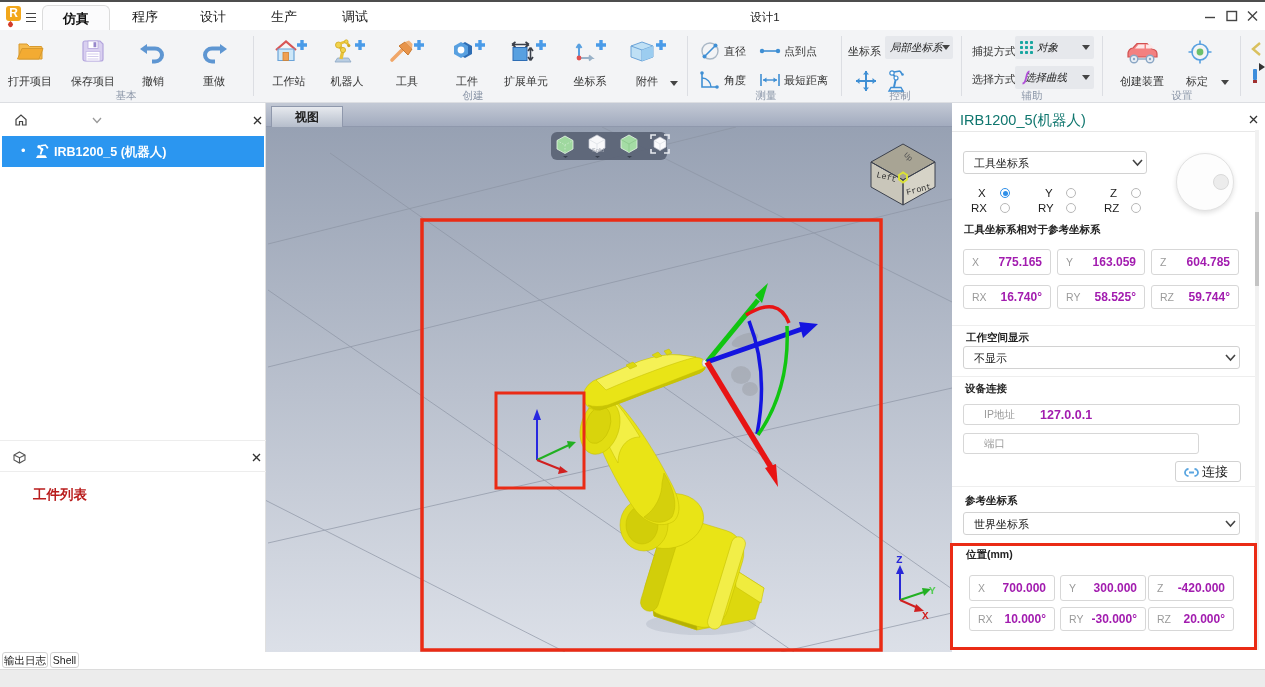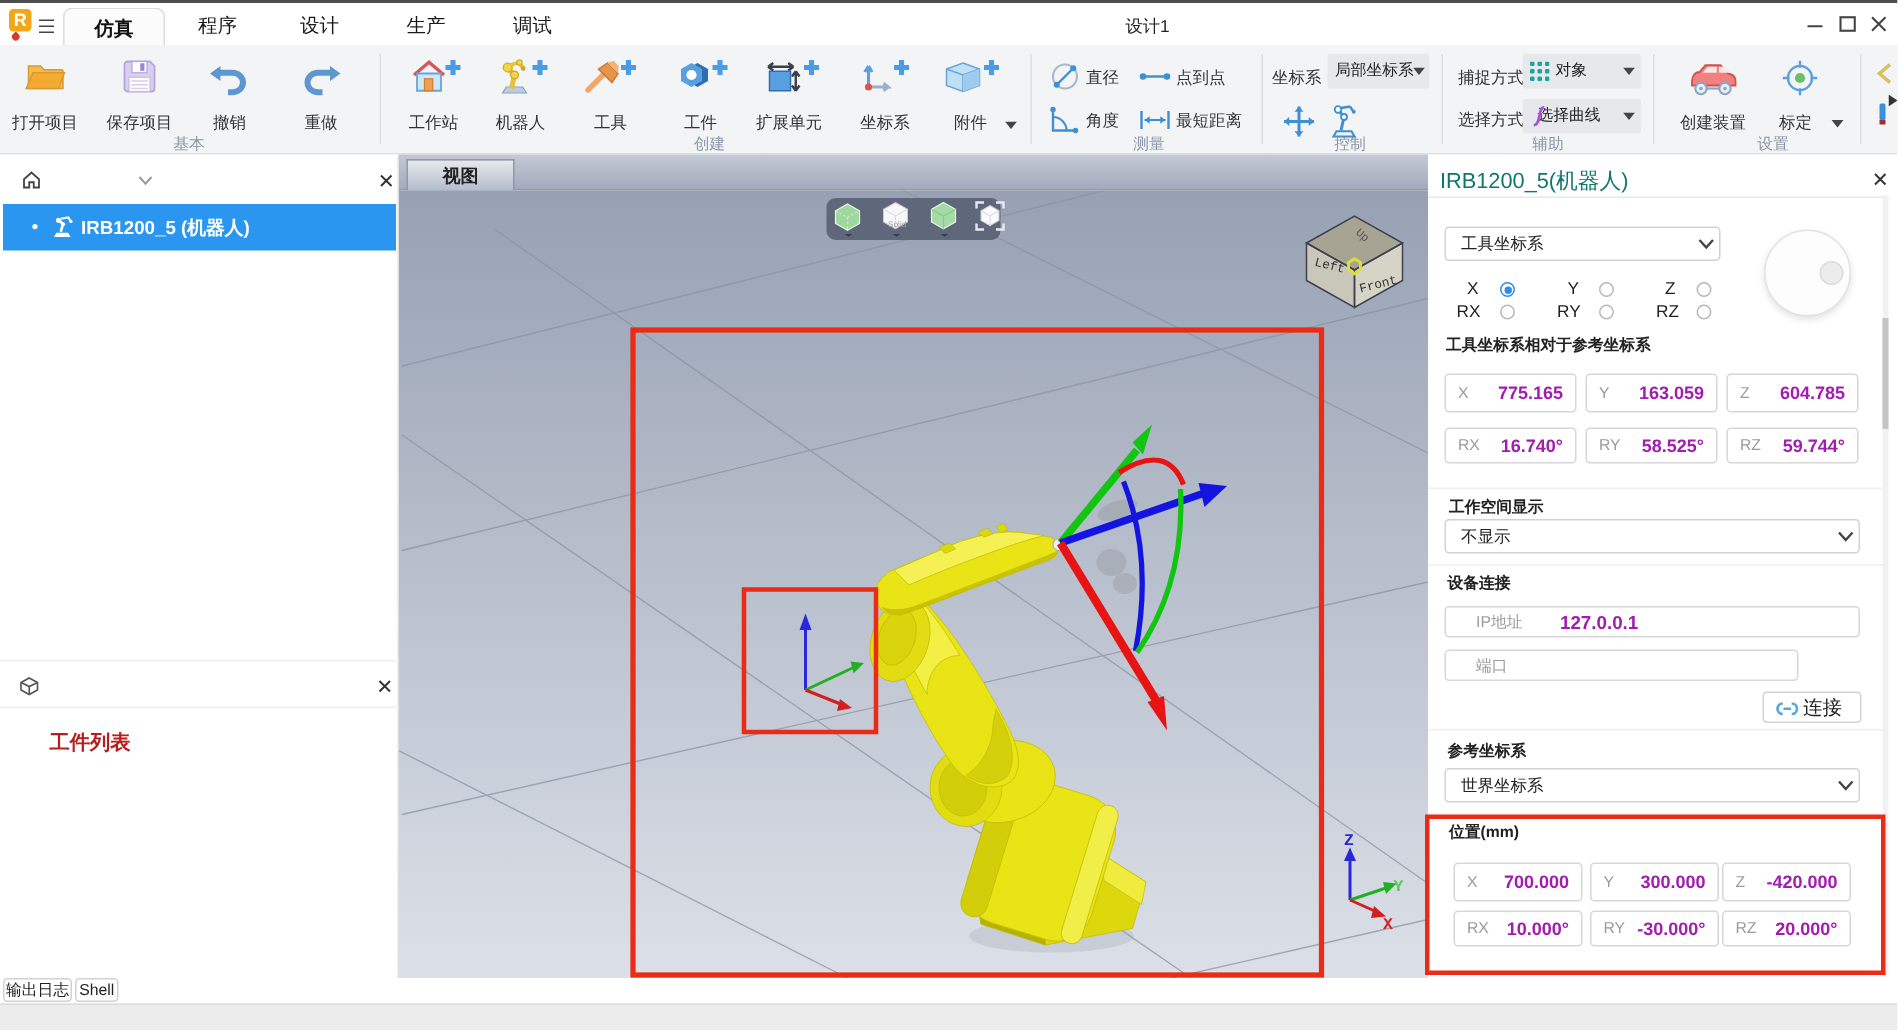--- a/index.html
+++ b/index.html
@@ -16,21 +16,21 @@
 #tab-active{position:absolute;left:42px;top:3px;width:68px;height:27px;background:#fbfbfc;border:1px solid #dcdcdc;border-bottom:none;border-radius:6px 6px 0 0;text-align:center;line-height:26px;font-size:13px;font-weight:bold;color:#111;}
 #wintitle{position:absolute;left:735px;top:8px;width:60px;text-align:center;font-size:11.5px;color:#222;}
 .winbtn{position:absolute;top:0;}
 
 #ribbon{position:absolute;left:0;top:30px;width:1265px;height:73px;background:#f3f4f6;border-bottom:1px solid #dcdee2;}
 .rsep{position:absolute;top:6px;height:60px;width:1px;background:#dcdee3;}
 .rlabel{position:absolute;font-size:11px;color:#333;text-align:center;white-space:nowrap;transform:translateX(-50%);top:44px;}
 .rgroup{position:absolute;font-size:10.5px;color:#8b96a8;text-align:center;white-space:nowrap;transform:translateX(-50%);top:59px;}
 .ricon{position:absolute;top:8px;transform:translateX(-50%);}
 .small-label{position:absolute;font-size:11px;color:#333;white-space:nowrap;}
-.ddbox{position:absolute;background:#e6e8ec;border-radius:2px;font-size:10.5px;color:#222;}
+.ddbox{position:absolute;background:#e6e8ec;border-radius:2px;font-size:10.5px;color:#222;font-style:italic;}
 
 #leftpanel{position:absolute;left:0;top:103px;width:266px;height:549px;background:#fff;border-right:1px solid #e0e0e0;}
 #viewport{position:absolute;left:266px;top:103px;width:686px;height:549px;}
 #rightpanel{position:absolute;left:952px;top:103px;width:313px;height:549px;background:#fff;}
 
 .ph{font-size:13.5px;font-weight:bold;color:#b91c1c;margin-top:36px;}
 #selrow{position:absolute;left:2px;top:33px;width:262px;height:31px;background:#2b96f0;color:#fff;}
 
 #vtabbar{position:absolute;left:0;top:0;width:686px;height:24px;background:linear-gradient(#c3c9d5,#a2abbe);border-bottom:1px solid #8f98ac;}
 #vtab{position:absolute;left:5px;top:3px;width:72px;height:21px;background:linear-gradient(#e6e9ee,#b5bdcb);border:1px solid #8f98ac;border-bottom:none;text-align:center;line-height:20px;font-size:12px;font-weight:bold;color:#222;}

